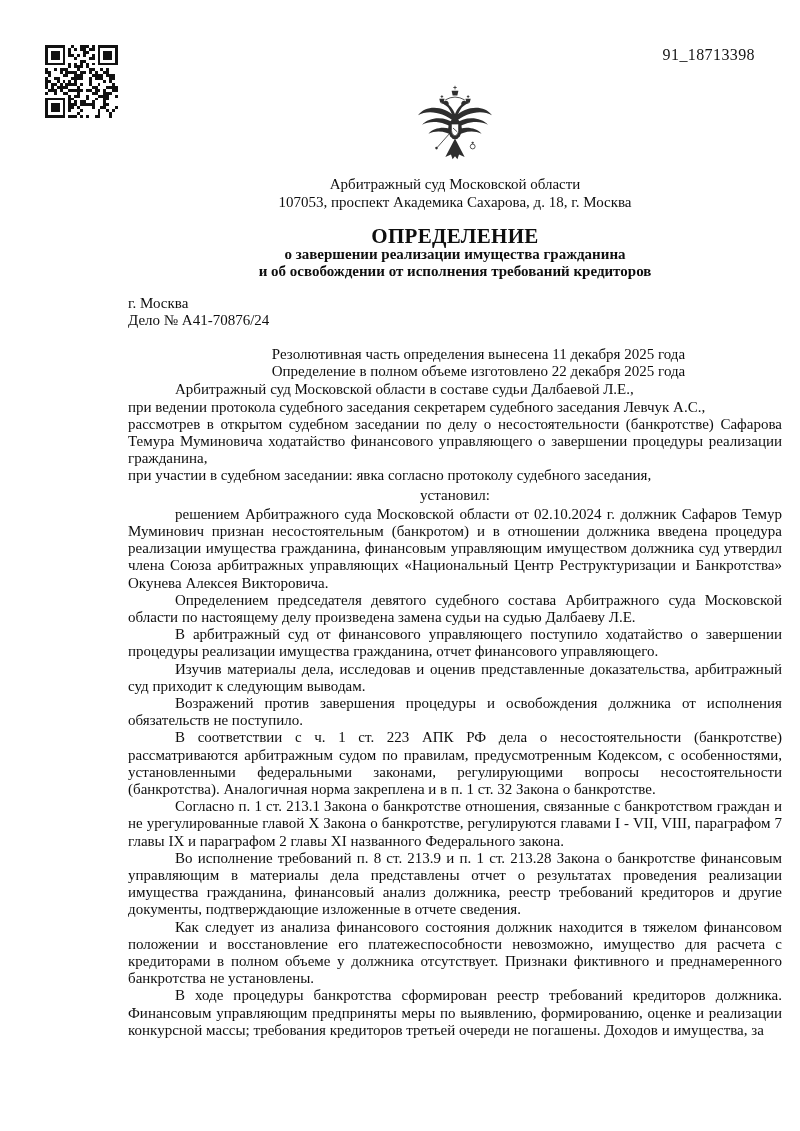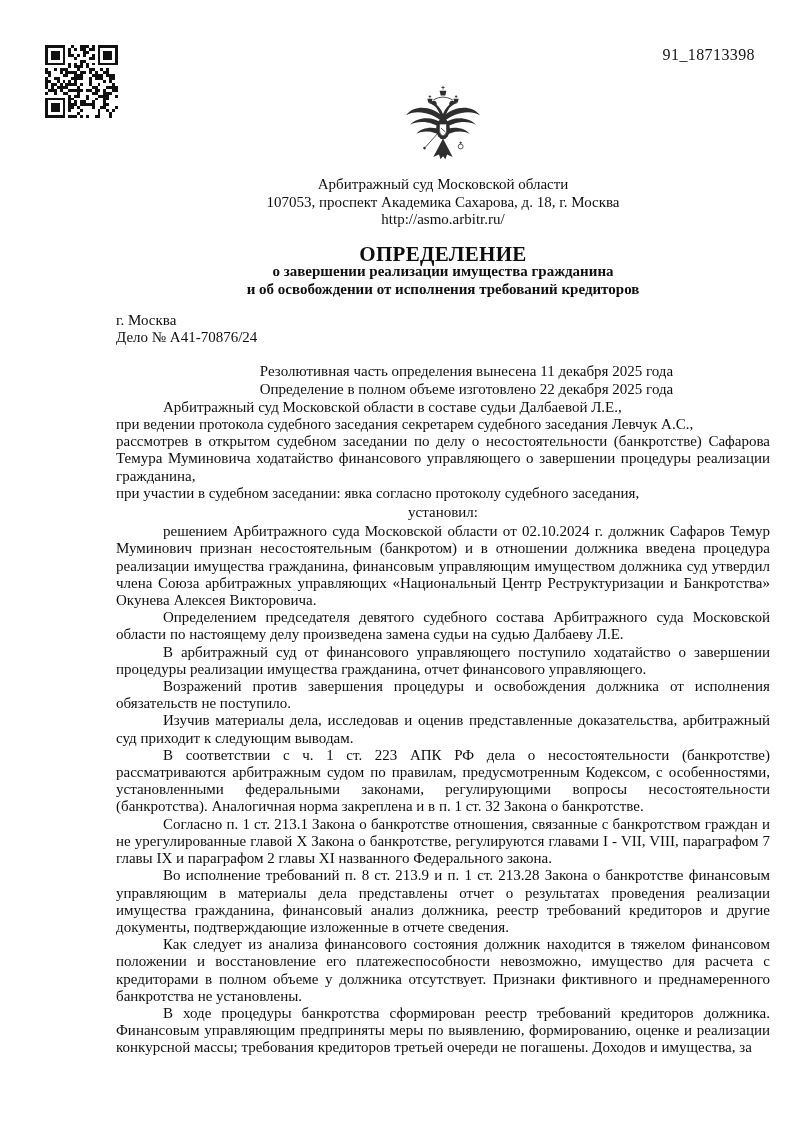--- a/index.html
+++ b/index.html
@@ -7,21 +7,21 @@
     position:relative; width:800px; height:1131px; margin:0 auto;
     background:#ffffff; color:#0e0e0e; overflow:hidden;
     font-family:"Liberation Serif", serif;
   }
   .qr { position:absolute; top:45px; left:45px; width:73px; height:73px; }
   .docnum {
     position:absolute; top:46px; right:45px;
     font-size:16px; letter-spacing:0.4px; color:#141414;
   }
   .content {
-    position:absolute; left:116px; top:0; width:654px;
+    position:absolute; left:128px; top:0; width:654px;
     font-size:15px; line-height:17.2px;
   }
   .emblem-wrap { padding-top:83px; text-align:center; }
   .emblem-wrap svg { display:inline-block; vertical-align:top; }
   .court-block { margin-top:11px; text-align:center; line-height:17.5px; }
   .title-block { margin-top:17px; text-align:center; font-weight:bold; line-height:17.5px; }
   .title-block .t1 { font-size:21px; letter-spacing:0.3px; }
   .meta-row { margin-top:14px; display:flex; justify-content:space-between;flex-direction:column; }
   .dates-block { margin-top:17px; padding-left:47px;text-align:center; }
   .intro-block { margin-top:1px; text-align:justify; }
@@ -289,21 +289,20 @@
         <path class="eagle-stroke" d="M72,76 v-3 M70.4,74.2 h3.2"></path>
 
         <path d="M45.5,51 h9 v8 q0,5 -4.5,7 q-4.5,-2 -4.5,-7 Z" fill="#ffffff" stroke="#2b2b2b" stroke-width="0.9"></path>
         <path class="eagle-stroke" d="M47.5,56 L52.5,60.5" stroke-width="1.1"></path>
       </svg>
     </div>
 
     <div class="court-block">
       <div>Арбитражный суд Московской области</div>
       <div>107053, проспект Академика Сахарова, д. 18, г. Москва</div>
-      <div>http://asmo.arbitr.ru/</div>
     </div>
 
     <div class="title-block">
       <div class="t1">ОПРЕДЕЛЕНИЕ</div>
       <div>о завершении реализации имущества гражданина</div>
       <div>и об освобождении от исполнения требований кредиторов</div>
     </div>
 
     <div class="meta-row">
       <span>г. Москва</span>
@@ -321,22 +320,22 @@
       <div>рассмотрев в открытом судебном заседании по делу о несостоятельности (банкротстве) Сафарова Темура Муминовича ходатайство финансового управляющего о завершении процедуры реализации гражданина,</div>
       <div>при участии в судебном заседании: явка согласно протоколу судебного заседания,</div>
     </div>
 
     <div class="ustanovil">установил:</div>
 
     <div class="paras">
       <p>решением Арбитражного суда Московской области от 02.10.2024 г. должник Сафаров Темур Муминович признан несостоятельным (банкротом) и в отношении должника введена процедура реализации имущества гражданина, финансовым управляющим имуществом должника суд утвердил члена Союза арбитражных управляющих «Национальный Центр Реструктуризации и Банкротства» Окунева Алексея Викторовича.</p>
       <p>Определением председателя девятого судебного состава Арбитражного суда Московской области по настоящему делу произведена замена судьи на судью Далбаеву Л.Е.</p>
       <p>В арбитражный суд от финансового управляющего поступило ходатайство о завершении процедуры реализации имущества гражданина, отчет финансового управляющего.</p>
+      <p>Изучив материалы дела, исследовав и оценив представленные доказательства, арбитражный суд приходит к следующим выводам.</p>
       <p>Возражений против завершения процедуры и освобождения должника от исполнения обязательств не поступило.</p>
-      <p>Изучив материалы дела, исследовав и оценив представленные доказательства, арбитражный суд приходит к следующим выводам.</p>
       <p>В соответствии с ч. 1 ст. 223 АПК РФ дела о несостоятельности (банкротстве) рассматриваются арбитражным судом по правилам, предусмотренным Кодексом, с особенностями, установленными федеральными законами, регулирующими вопросы несостоятельности (банкротства). Аналогичная норма закреплена и в п. 1 ст. 32 Закона о банкротстве.</p>
       <p>Согласно п. 1 ст. 213.1 Закона о банкротстве отношения, связанные с банкротством граждан и не урегулированные главой X Закона о банкротстве, регулируются главами I - VII, VIII, параграфом 7 главы IX и параграфом 2 главы XI названного Федерального закона.</p>
       <p>Во исполнение требований п. 8 ст. 213.9 и п. 1 ст. 213.28 Закона о банкротстве финансовым управляющим в материалы дела представлены отчет о результатах проведения реализации имущества гражданина, финансовый анализ должника, реестр требований кредиторов и другие документы, подтверждающие изложенные в отчете сведения.</p>
       <p>Как следует из анализа финансового состояния должник находится в тяжелом финансовом положении и восстановление его платежеспособности невозможно, имущество для расчета с кредиторами в полном объеме у должника отсутствует. Признаки фиктивного и преднамеренного банкротства не установлены.</p>
       <p>В ходе процедуры банкротства сформирован реестр требований кредиторов должника. Финансовым управляющим предприняты меры по выявлению, формированию, оценке и реализации конкурсной массы; требования кредиторов третьей очереди не погашены. Доходов и имущества, за</p>
     </div>
 
   </div>
 </div>
 

